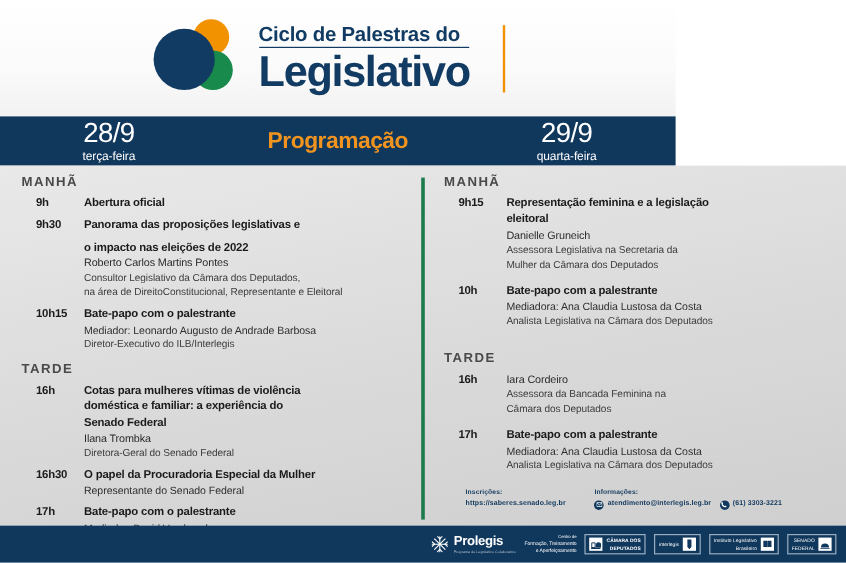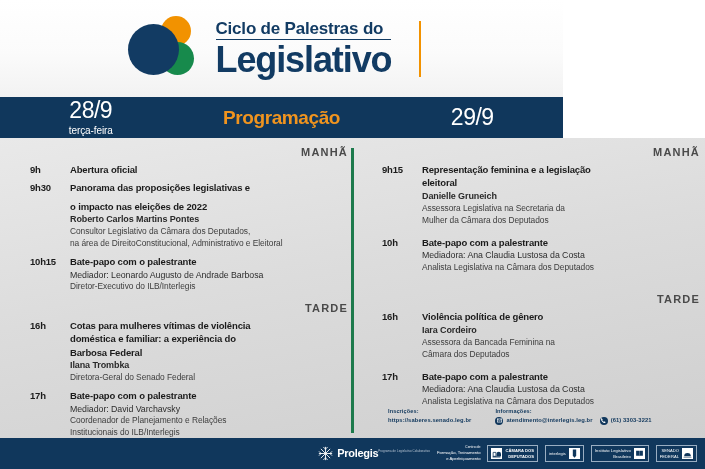--- a/index.html
+++ b/index.html
@@ -77,37 +77,37 @@
     width: 3px; height: 285px; background: #1d7a4c;
   }
   .col {
     position: absolute; top: 0;
     width: 330px; padding-top: 5px;
   }
   .col-left  { left: 18px; }
   .col-right { left: 370px; }
 
   .period {
-    text-align: right; font-size: 11px; font-weight: bold;
+    text-align: left; font-size: 11px; font-weight: bold;
     color: #4a4a4a; letter-spacing: 1.2px; margin: 3px 0 5px 0;
   }
   .period.tarde { margin-top: 9px; }
 
   .row { display: flex; margin-bottom: 5px; }
   .row-time {
     flex: 0 0 52px; font-size: 9.5px; font-weight: bold;
     color: #1b1b1b; padding-top: 1px; letter-spacing: -0.2px; padding-left: 12px;
   }
   .row-body { flex: 1; }
   .ev-title {
     font-size: 9.5px; font-weight: bold; color: #1b1b1b;
     line-height: 1.42; letter-spacing: -0.15px;
   }
   .ev-name {
-    font-size: 9px; font-weight: bold; color: #2a2a2a;
+    font-size: 9px; font-weight: normal; color: #2a2a2a;
     line-height: 1.42; letter-spacing: -0.1px;
   }
   .ev-sub {
     font-size: 8.4px; color: #3d3d3d; line-height: 1.42;
     letter-spacing: -0.05px;
   }
   .ev-mid {
     font-size: 8.8px; color: #2e2e2e; line-height: 1.42;
     letter-spacing: -0.05px;
   }
@@ -192,20 +192,21 @@
   </div>
 
   <div class="datebar">
     <div class="date-col">
       <div class="date-big">28/9</div>
       <div class="date-sub">terça-feira</div>
     </div>
     <div class="prog">Programação</div>
     <div class="date-col">
       <div class="date-big">29/9</div>
+      <div class="date-sub">quarta-feira</div>
     </div>
   </div>
 
   <div class="body">
 
     <div class="divider"></div>
 
     <div class="col col-left">
 
       <div class="period">MANHÃ</div>
@@ -218,46 +219,53 @@
       </div>
 
       <div class="row">
         <div class="row-time">9h30</div>
         <div class="row-body">
           <div class="ev-title">Panorama das proposições legislativas e</div>
           <div class="gapline"></div>
           <div class="ev-title">o impacto nas eleições de 2022</div>
           <div class="ev-name">Roberto Carlos Martins Pontes</div>
           <div class="ev-sub">Consultor Legislativo da Câmara dos Deputados,</div>
-          <div class="ev-sub">na área de DireitoConstitucional, Administrativo e Eleitoral</div>
+          <div class="ev-sub">na área de DireitoConstitucional, Representante e Eleitoral</div>
         </div>
       </div>
 
       <div class="row">
         <div class="row-time">10h15</div>
         <div class="row-body">
           <div class="ev-title">Bate-papo com o palestrante</div>
           <div class="ev-mid">Mediador: Leonardo Augusto de Andrade Barbosa</div>
           <div class="ev-sub">Diretor-Executivo do ILB/Interlegis</div>
         </div>
       </div>
 
       <div class="period tarde">TARDE</div>
 
       <div class="row">
         <div class="row-time">16h</div>
         <div class="row-body">
           <div class="ev-title">Cotas para mulheres vítimas de violência</div>
           <div class="ev-title">doméstica e familiar: a experiência do</div>
-          <div class="ev-title">Barbosa Federal</div>
+          <div class="ev-title">Senado Federal</div>
           <div class="ev-name">Ilana Trombka</div>
           <div class="ev-sub">Diretora-Geral do Senado Federal</div>
         </div>
       </div>
 
+      <div class="row">
+        <div class="row-time">16h30</div>
+        <div class="row-body">
+          <div class="ev-title">O papel da Procuradoria Especial da Mulher</div>
+          <div class="ev-mid">Representante do Senado Federal</div>
+        </div>
+      </div>
 
       <div class="row">
         <div class="row-time">17h</div>
         <div class="row-body">
           <div class="ev-title">Bate-papo com o palestrante</div>
           <div class="ev-mid">Mediador: David Varchavsky</div>
           <div class="ev-sub">Coordenador de Planejamento e Relações</div>
           <div class="ev-sub">Institucionais do ILB/Interlegis</div>
         </div>
       </div>
@@ -286,21 +294,20 @@
           <div class="ev-mid">Mediadora: Ana Claudia Lustosa da Costa</div>
           <div class="ev-sub">Analista Legislativa na Câmara dos Deputados</div>
         </div>
       </div>
 
       <div class="period tarde" style="margin-top:20px;">TARDE</div>
 
       <div class="row">
         <div class="row-time">16h</div>
         <div class="row-body">
-          <div class="ev-title">Violência política de gênero</div>
           <div class="ev-name">Iara Cordeiro</div>
           <div class="ev-sub">Assessora da Bancada Feminina na</div>
           <div class="ev-sub">Câmara dos Deputados</div>
         </div>
       </div>
 
       <div class="row" style="margin-top:9px;">
         <div class="row-time">17h</div>
         <div class="row-body">
           <div class="ev-title">Bate-papo com a palestrante</div>
@@ -357,21 +364,21 @@
               <line x1="12" y1="5" x2="15" y2="2"></line>
             <line x1="12" y1="19" x2="9" y2="22"></line>
               <line x1="12" y1="19" x2="15" y2="22"></line>
             <line x1="5" y1="12" x2="2" y2="9"></line>
               <line x1="5" y1="12" x2="2" y2="15"></line>
             <line x1="19" y1="12" x2="22" y2="9"></line>
               <line x1="19" y1="12" x2="22" y2="15"></line>
           </g>
         </svg>
       </span>
-      <span style="display:flex;flex-direction:row;">
+      <span style="display:flex;flex-direction:column;">
         <span class="pl-name">Prolegis</span>
         <span class="pl-tag">Programa de Legislativo Colaborativo</span>
       </span>
     </div>
 
     <div class="centro">
       <div class="c1">Centro de</div>
       <div>Formação, Treinamento</div>
       <div>e Aperfeiçoamento</div>
     </div>

